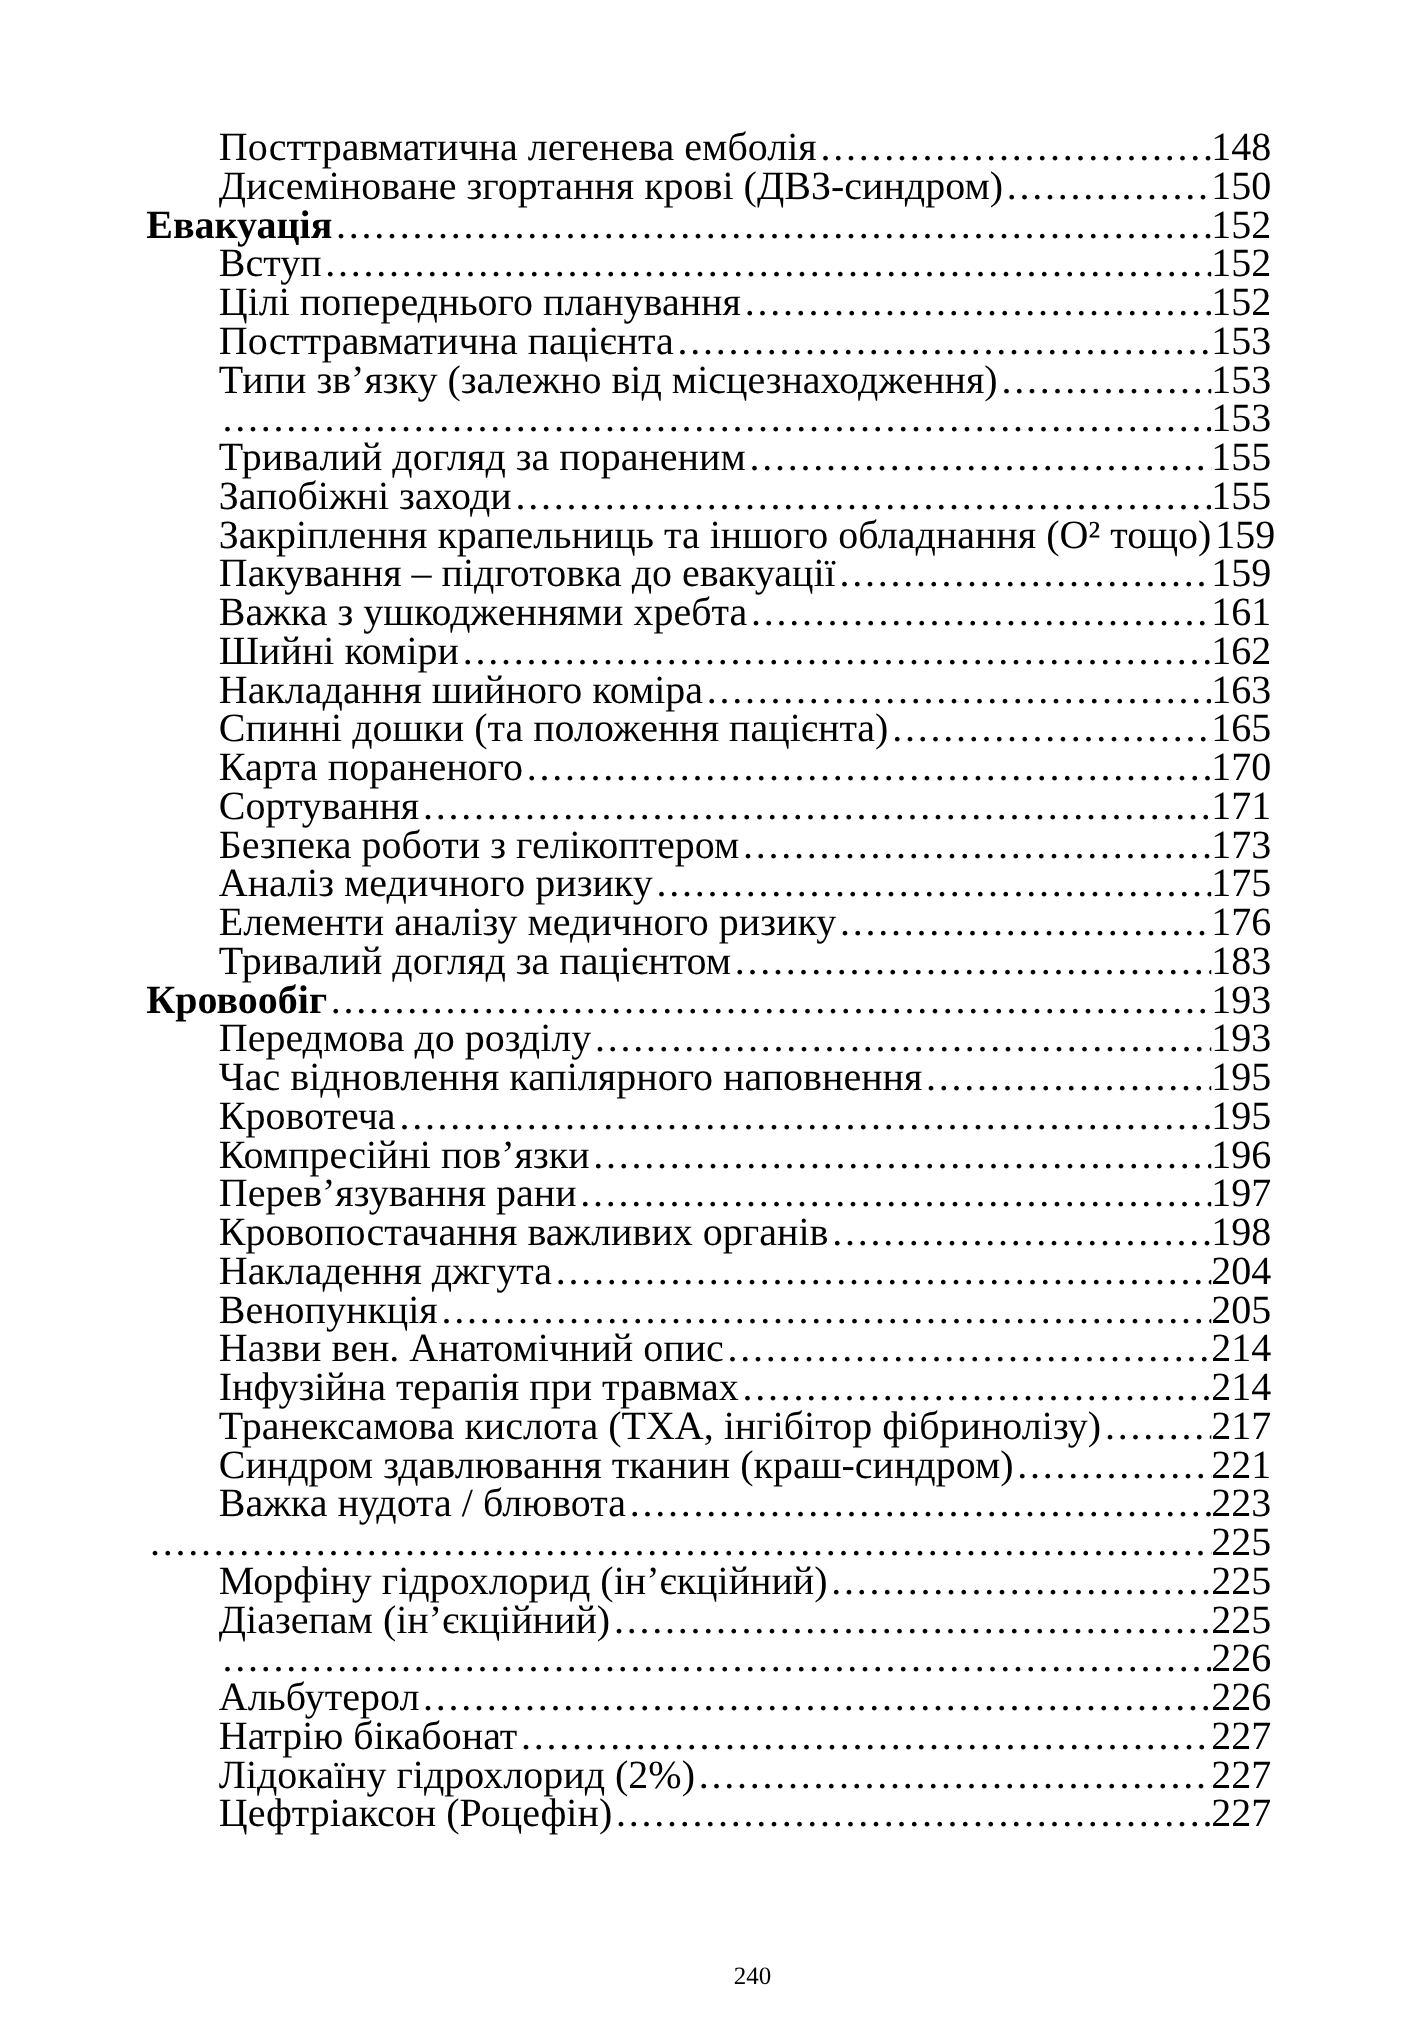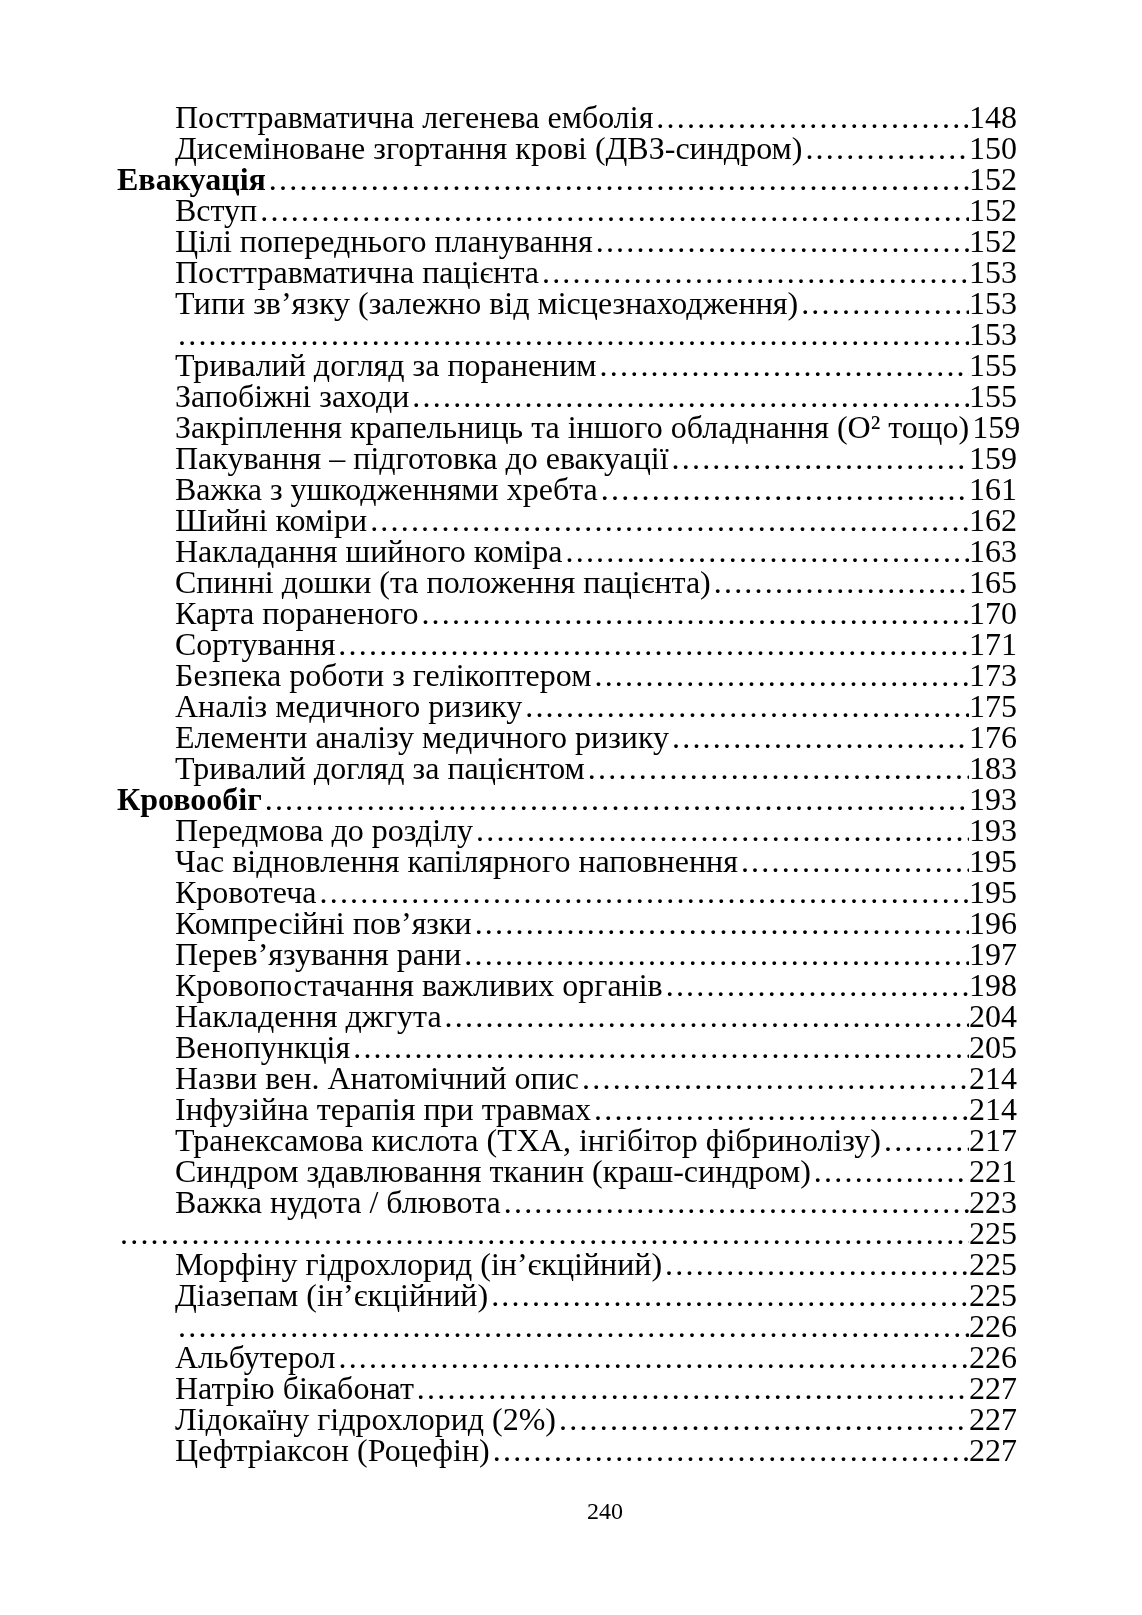--- a/index.html
+++ b/index.html
@@ -50,22 +50,22 @@
   .leader::after {
     content: "........................................................................................................................................................................................................";
   }
   .pagenum {
     flex: 0 0 auto;
     text-align: right;
   }
   .footer {
     position: absolute;
     left: 587px;
-    top: 1496px;
-    font-size: 24px;
+    top: 1566px;
+    font-size: 20px;
     line-height: 31px;
   }
 </style>
 </head>
 <body>
 
 <div class="page">
 
   <div class="toc">
     <div class="row level-2">

